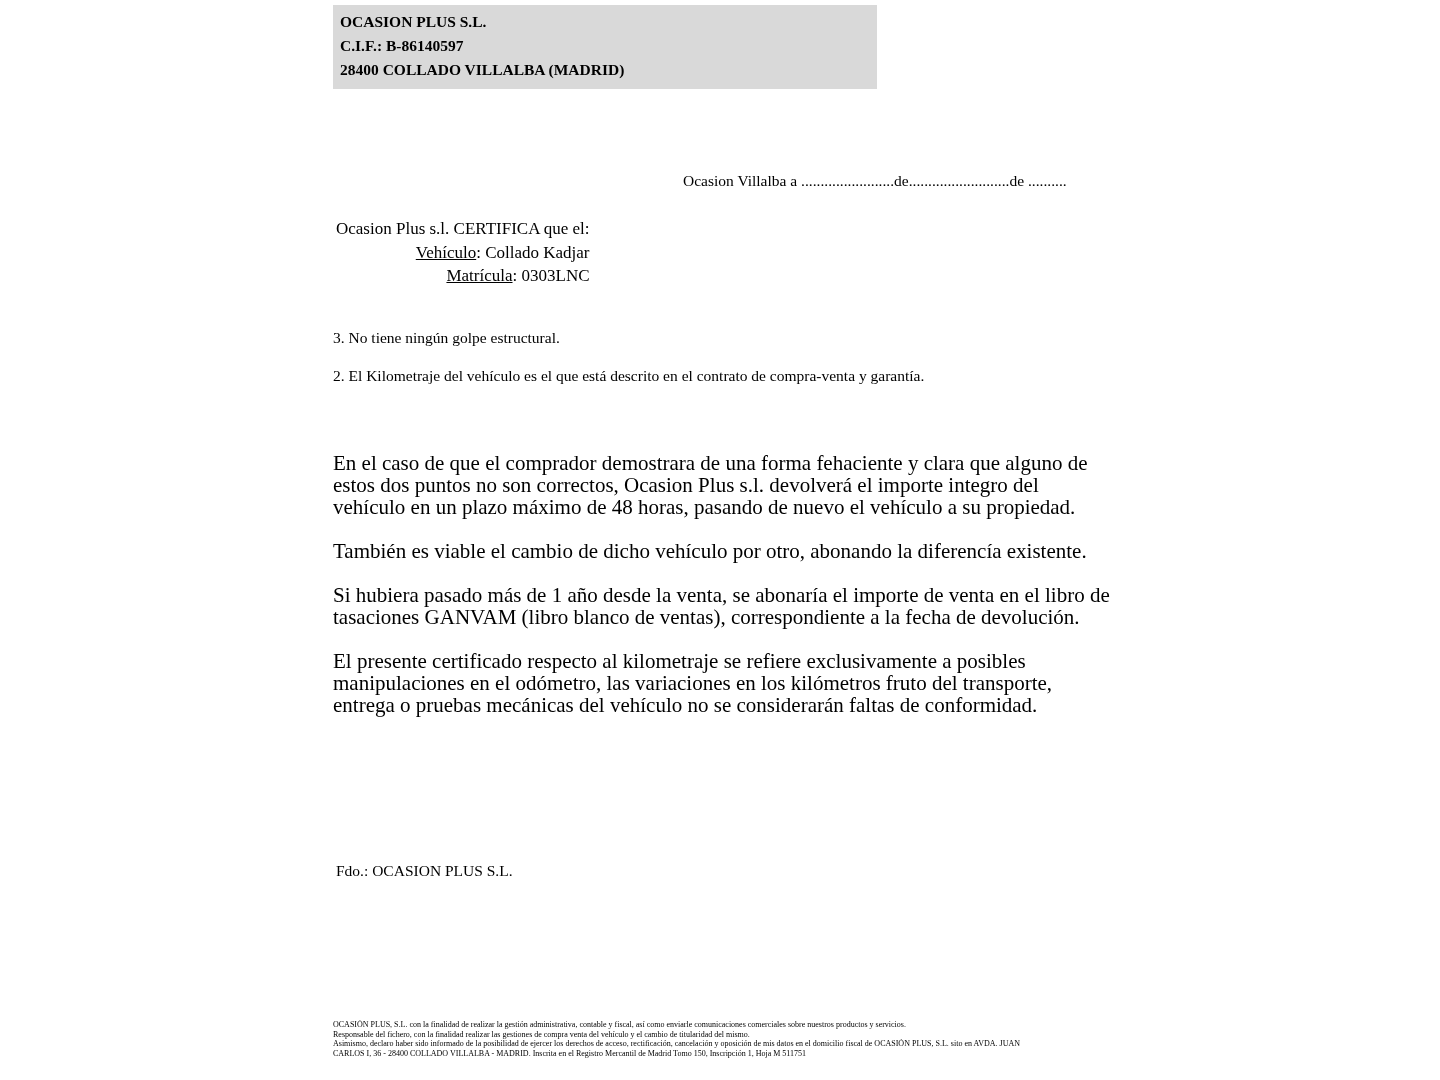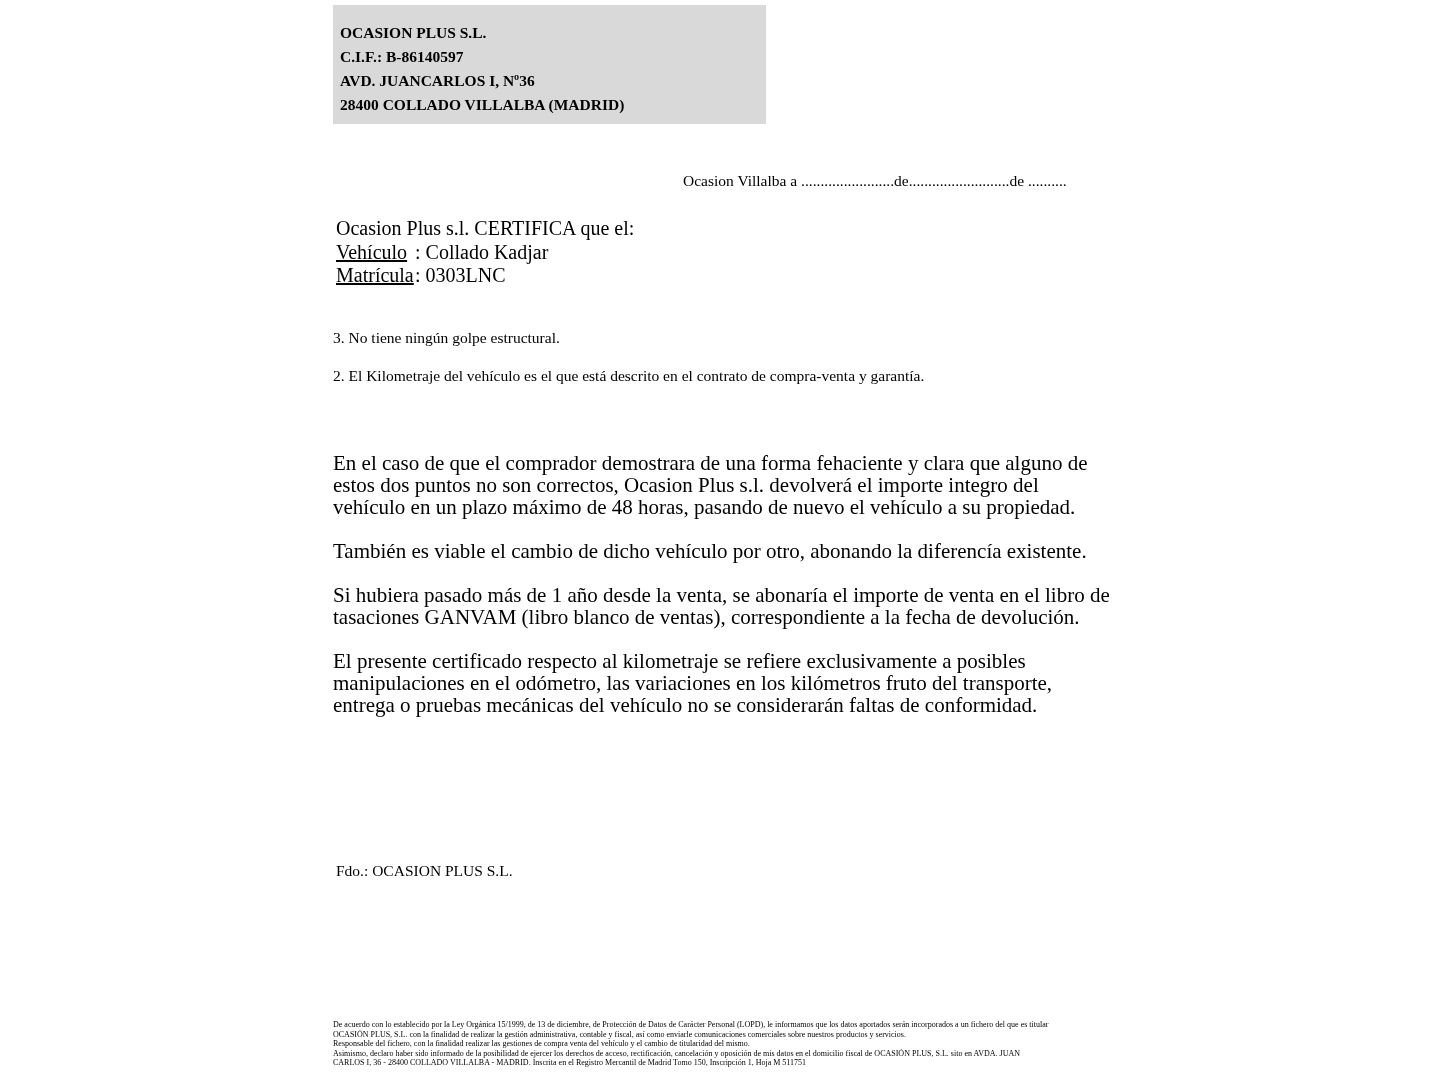--- a/index.html
+++ b/index.html
@@ -13,44 +13,45 @@
     font-family: "Liberation Serif", "DejaVu Serif", serif;
     color: #000000;
     position: relative;
     overflow: hidden;
   }
   .abs { position: absolute; }
 
   .header-box {
     left: 333px;
     top: 5px;
-    width: 433px;
+    width: 544px;
     background: #d9d9d9;
-    padding: 16px 10px 7px 7px;
+    padding: 5px 10px 7px 7px;
     box-sizing: border-box;
   }
   .header-box .hline {
     font-weight: bold;
     font-size: 15.5px;
     line-height: 24px;
     white-space: nowrap;
   }
 
   .date-line {
     left: 683px;
     top: 172px;
     font-size: 15.5px;
     white-space: nowrap;
   }
 
   .cert-block {
     left: 336px;
     top: 217px;
-    font-size: 20px;
+    font-size: 17px;
     line-height: 23.5px;
+    text-align: right;
   }
   .kv-line { white-space: nowrap; }
   .kv-label { display: inline-block; width: 79px; }
   .u { text-decoration: underline; }
 
   .points {
     left: 333px;
     top: 327px;
     width: 790px;
     font-size: 15.5px;
@@ -91,21 +92,20 @@
     white-space: nowrap;
     overflow: hidden;
   }
 </style>
 </head>
 <body>
 
 <div class="abs header-box">
   <div class="hline">OCASION PLUS S.L.</div>
   <div class="hline">C.I.F.: B-86140597</div>
-  <div class="hline">AVD. JUANCARLOS I, Nº36</div>
   <div class="hline">28400 COLLADO VILLALBA (MADRID)</div>
 </div>
 
 <div class="abs date-line">Ocasion Villalba a ........................de..........................de ..........</div>
 
 <div class="abs cert-block">
   <div>Ocasion Plus s.l. CERTIFICA que el:</div>
   <div class="kv-line">
     <span class="kv-label"><span class="u">Vehículo</span></span><span>: Collado Kadjar</span>
   </div>
@@ -122,18 +122,17 @@
 <div class="abs paragraphs">
   <div class="para">En el caso de que el comprador demostrara de una forma fehaciente y clara que alguno de estos dos puntos no son correctos, Ocasion Plus s.l. devolverá el importe integro del vehículo en un plazo máximo de 48 horas, pasando de nuevo el vehículo a su propiedad.</div>
   <div class="para">También es viable el cambio de dicho vehículo por otro, abonando la diferencía existente.</div>
   <div class="para">Si hubiera pasado más de 1 año desde la venta, se abonaría el importe de venta en el libro de tasaciones GANVAM (libro blanco de ventas), correspondiente a la fecha de devolución.</div>
   <div class="para">El presente certificado respecto al kilometraje se refiere exclusivamente a posibles manipulaciones en el odómetro, las variaciones en los kilómetros fruto del transporte, entrega o pruebas mecánicas del vehículo no se considerarán faltas de conformidad.</div>
 </div>
 
 <div class="abs signature">Fdo.: OCASION PLUS S.L.</div>
 
 <div class="abs legal-footer">
-  <div class="fline">De acuerdo con lo establecido por la Ley Orgánica 15/1999, de 13 de diciembre, de Protección de Datos de Carácter Personal (LOPD), le informamos que los datos aportados serán incorporados a un fichero del que es titular</div>
   <div class="fline">OCASIÓN PLUS, S.L. con la finalidad de realizar la gestión administrativa, contable y fiscal, así como enviarle comunicaciones comerciales sobre nuestros productos y servicios.</div>
   <div class="fline">Responsable del fichero, con la finalidad realizar las gestiones de compra venta del vehículo y el cambio de titularidad del mismo.</div>
   <div class="fline">Asimismo, declaro haber sido informado de la posibilidad de ejercer los derechos de acceso, rectificación, cancelación y oposición de mis datos en el domicilio fiscal de OCASIÓN PLUS, S.L. sito en AVDA. JUAN</div>
   <div class="fline">CARLOS I, 36 - 28400 COLLADO VILLALBA - MADRID. Inscrita en el Registro Mercantil de Madrid Tomo 150, Inscripción 1, Hoja M 511751</div>
 </div>
 
 </body></html>

